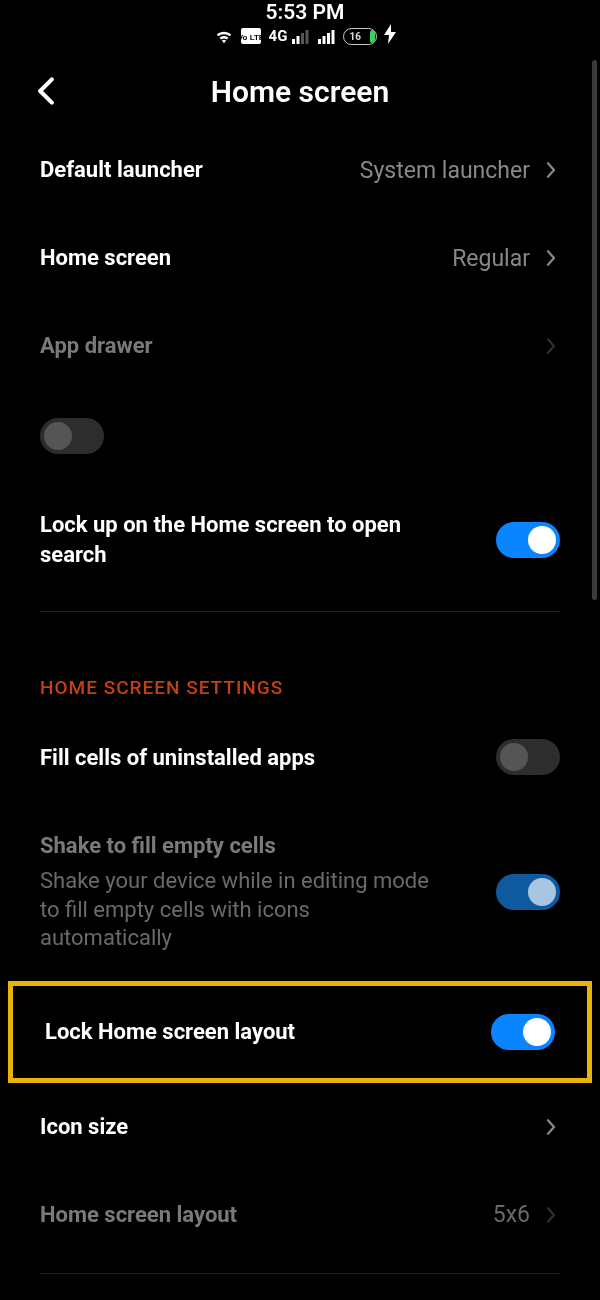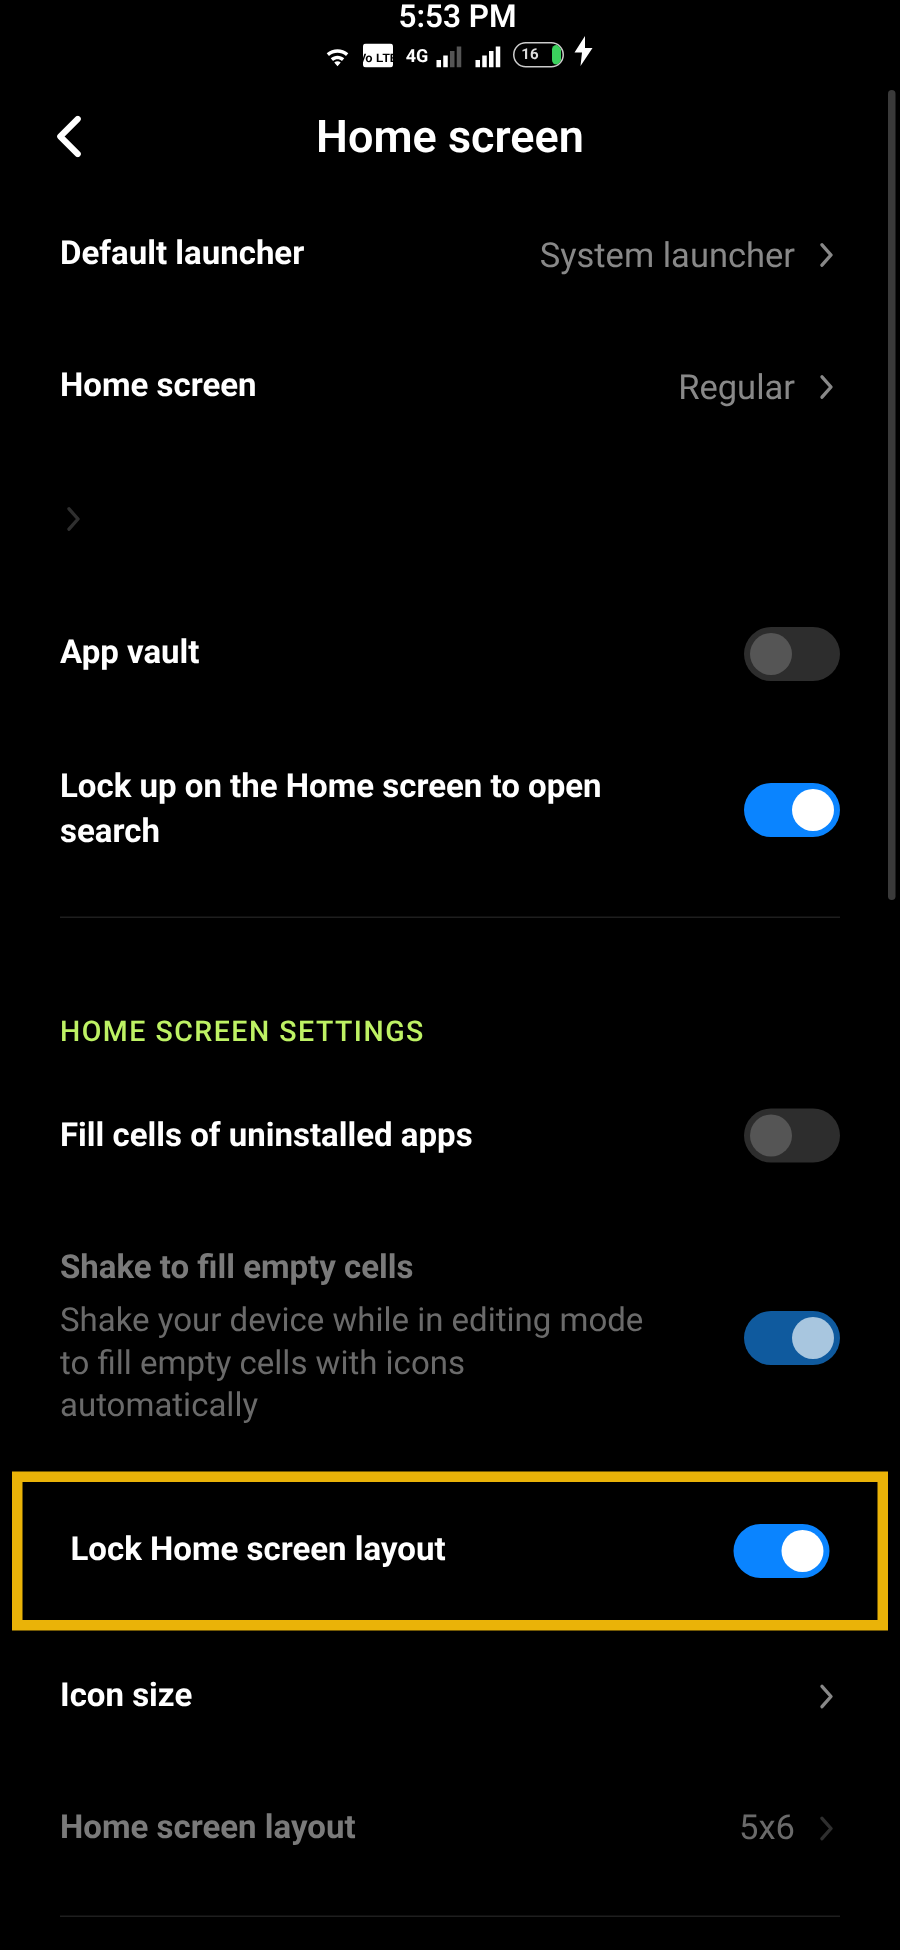--- a/index.html
+++ b/index.html
@@ -17,21 +17,21 @@
     display: flex;
     justify-content: space-between;
     align-items: center;
     padding: 0 28px 0 38px;
     font-size: 21px;
     font-weight: 600;
     flex-direction: column;
   }
   .status-right { display: flex; align-items: center; gap: 6px; }
   .wifi, .volte, .sig { display:inline-flex; align-items:center; }
-  .fourg   { font-size:12px; font-weight:700; color:#fff; line-height:1; margin-left:2px; margin-right:-2px;}
+  .fourg   { font-size:15px; font-weight:700; color:#fff; line-height:1; margin-left:2px; margin-right:-2px;}
   .battery {
     display: inline-flex; align-items: center; gap:1px;
   }
   .battery-body {
     width: 34px; height: 17px; border:1.5px solid #ccc; border-radius: 9px;
     position: relative; overflow: hidden;
   }
   .battery-fill { position:absolute; right:1px; top:1px; bottom:1px; width:16%; background:#3bd15d; border-radius:5px;}
   .battery-txt { position:absolute; left:5px; top:0; bottom:0; display:flex;align-items:center; font-size:10px; font-weight:700; color:#ddd;}
   .bolt { font-size:17px; color:#fff; font-weight:bold;}
@@ -72,25 +72,25 @@
   }
   .toggle.on { background:#0a84ff; }
   .toggle.on .knob { left:auto; right:4px; background:#fff; }
   .toggle.on.dim { background:#0f5a9e; }
   .toggle.on.dim .knob { background:#a8c6df; }
 
   .divider { height:1px; background:#1e1e1e; margin: 14px 40px; }
 
   .section-header {
     padding: 50px 40px 12px 40px;
-    font-size: 19px; letter-spacing: 1px; color:#bef264; font-weight:500;
+    font-size: 19px; letter-spacing: 1px; color:#c2410c; font-weight:500;
   }
 
   .highlight {
-    border: 7px solid #eab308;
+    border: 5px solid #eab308;
     margin: 0 8px;
     padding-left: 32px !important;
     padding-right: 32px !important;
   }
 
   .scrollbar {
     position:absolute; right:3px; top:60px; width:5px; height:540px;
     background:#3a3a3a; border-radius:3px;
   }
 </style>
@@ -167,29 +167,29 @@
     <span class="row-label">Home screen</span>
     <span class="row-right">
       <span class="row-value">Regular</span>
       <svg class="chev" viewBox="0 0 16 24">
           <path d="M4 3 L12 12 L4 21" stroke="#888" stroke-width="3" fill="none" stroke-linecap="round" stroke-linejoin="round"></path>
         </svg>
     </span>
   </div>
 
   <div class="row">
+    <span class="row-label dim">App drawer</span>
     <span class="row-right">
       <svg class="chev dim" viewBox="0 0 16 24">
           <path d="M4 3 L12 12 L4 21" stroke="#888" stroke-width="3" fill="none" stroke-linecap="round" stroke-linejoin="round"></path>
         </svg>
     </span>
   </div>
 
   <div class="row">
-    <span class="row-label">App vault</span>
     <span class="row-right">
       <span class="toggle">
           <span class="knob"></span>
         </span>
     </span>
   </div>
 
   <div class="row">
     <span class="row-label" style="max-width:400px">Lock up on the Home screen to open search</span>
     <span class="row-right">

